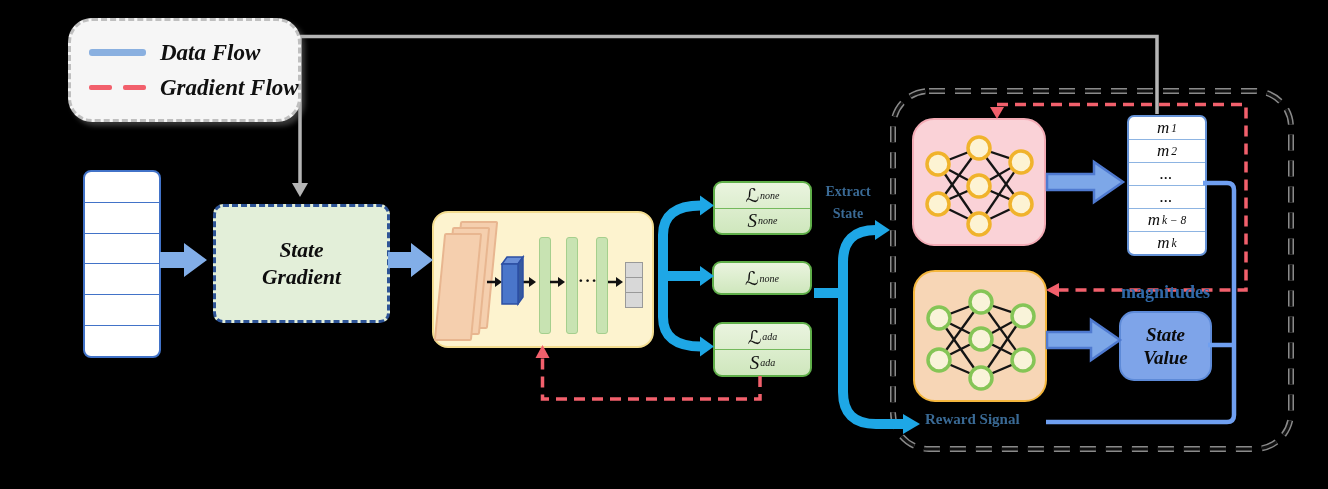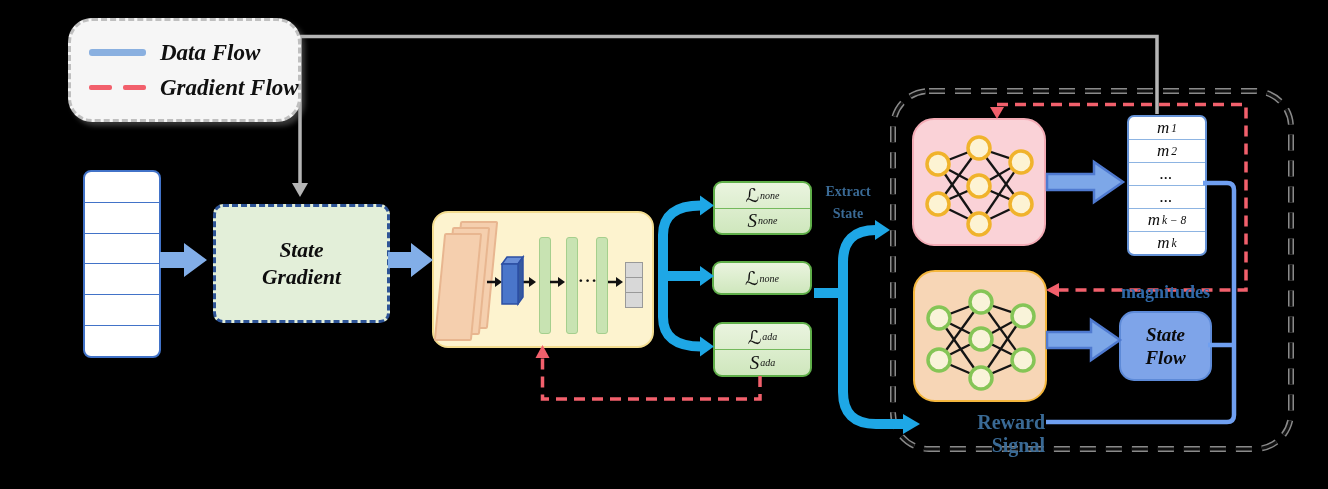--- a/index.html
+++ b/index.html
@@ -52,21 +52,21 @@
   .loss-ada{left:713px;top:322px;width:95px;height:51px;}
   .lossrow{flex:1;display:flex;align-items:center;justify-content:center;border-top:1.5px solid #74b95c;}
   .lossrow:first-child{border-top:none;}
   .mathL{font-family:"DejaVu Sans","Liberation Serif",serif;font-size:19px;color:#101010;}
   .mathS{font-style:italic;font-size:19px;color:#101010;}
   .mathsub{font-style:italic;font-size:10px;color:#101010;vertical-align:-4px;margin-left:1px;}
 
   
   .steel{color:#3a6a95;font-weight:bold;z-index:16;}
   .extract{left:804px;top:181px;width:88px;text-align:center;font-size:14px;line-height:22px;}
-  .reward{left:925px;top:411px;width:120px;font-size:20px;text-align:right;}
+  .reward{left:925px;top:411px;width:120px;font-size:15px;}
 
   
   .netbox{z-index:10;border-radius:22px;}
   .policy{left:912px;top:118px;width:130px;height:124px;background:#fad2d7;border:2.5px solid #f3abb5;}
   .value{left:913px;top:270px;width:130px;height:128px;background:#f7d6b6;border:2.5px solid #f4b63d;}
 
   .mtable{left:1127px;top:115px;width:76px;height:137px;background:#fff;border:2px solid #6592d6;
           border-radius:7px;z-index:10;display:flex;flex-direction:column;}
   .mrow{flex:1;display:flex;align-items:center;justify-content:center;border-top:1.3px solid #8db4e2;}
   .mrow:first-child{border-top:none;}
@@ -294,16 +294,16 @@
     </div>
     <div class="mrow">
       <span class="mmain">m</span>
         <span class="msub">k</span>
     </div>
   </div>
   <div class="abs steel mcaption">magnitudes</div>
 
   <div class="abs statevalue">
     <span>State</span>
-    <span>Flow</span>
+    <span>Value</span>
   </div>
 
 </div>
 
 </body></html>

